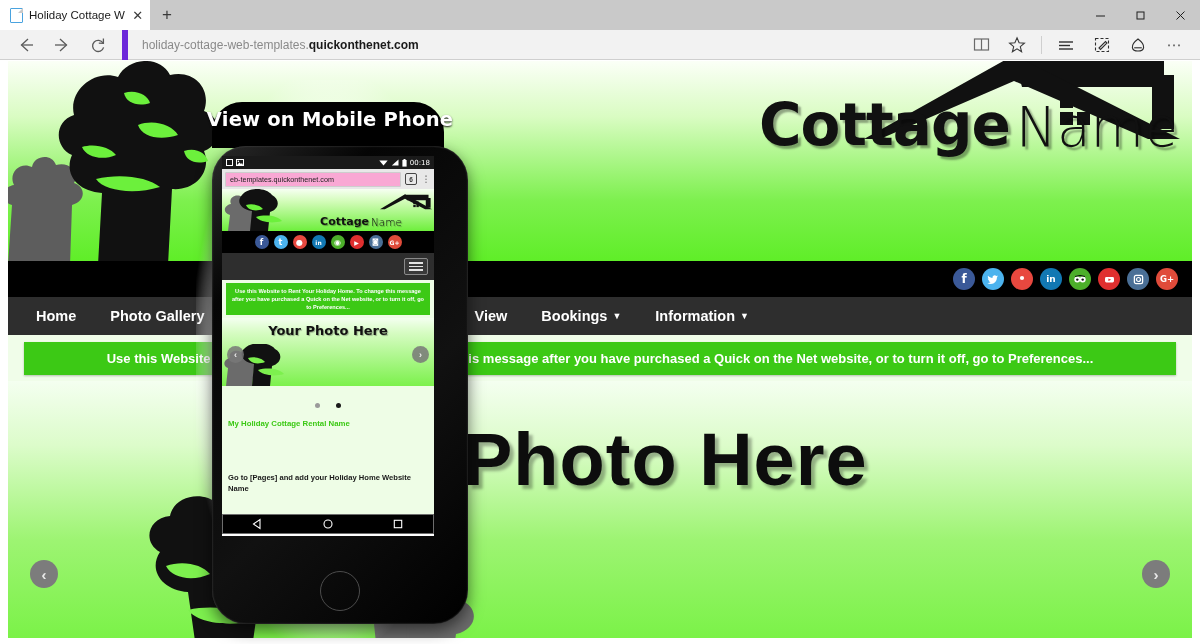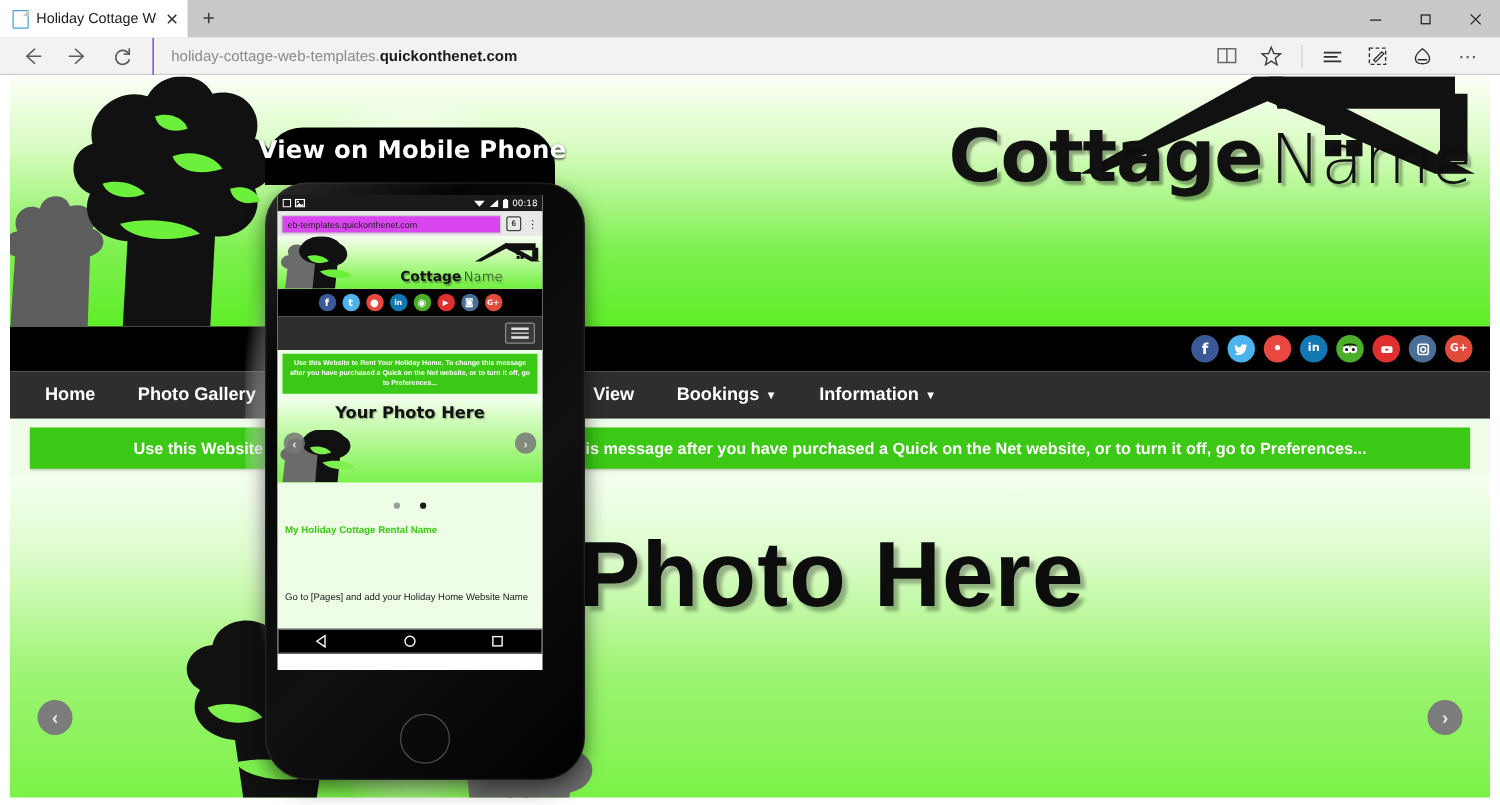--- a/index.html
+++ b/index.html
@@ -59,21 +59,21 @@
     border-bottom: 1px solid #cfcfcf;
   }
   .navbtn {
     width: 36px; height: 30px; display:flex; align-items:center; justify-content:center;
     color: #555; font-size: 15px;
   }
   .navbtn svg { display:block; }
   .addr {
     flex: 1 1 auto; height: 30px; display: flex; align-items: center;
     padding-left: 14px; font-size: 12px; color: #8a8a8a;
-    border-left: 1px solid #6d28d9; margin-left: 6px;
+    border-left: 6px solid #6d28d9; margin-left: 6px;
   }
   .addr b { color: #1a1a1a; font-weight: 700; }
   .navright { display: flex; align-items: center; }
   .navsep { width: 1px; height: 18px; background: #cfcfcf; margin: 0 6px; }
 
   
   .page {
     position: absolute; left: 0; top: 61px;
     width: 1200px; height: 583px; overflow: hidden;
     background: #ffffff;
@@ -191,21 +191,21 @@
     justify-content: space-between; padding: 0 4px; color: #fff; font-size: 7px;
     font-family: "DejaVu Sans", sans-serif;
   }
   .pstatus-left { display:flex; gap:3px; align-items:center; }
   .pstatus-right { display:flex; gap:3px; align-items:center; }
   .purlbar {
     height: 20px; background: #e8e8e8; display: flex; align-items: center;
     padding: 0 3px; gap: 4px;
   }
   .purl {
-    flex: 1 1 auto; background: #d946ef; height: 15px; border-radius: 1px;
+    flex: 1 1 auto; background: #f9a8d4; height: 15px; border-radius: 1px;
     display: flex; align-items: center; padding: 0 4px;
     font-size: 7.2px; color: #222; white-space: nowrap; overflow: hidden;
     border: 1px solid #cdcdcd;
   }
   .ptabs {
     width: 12px; height: 12px; border: 1.2px solid #444; border-radius: 2px;
     display:flex; align-items:center; justify-content:center;
     font-size: 6.5px; color: #333; font-weight: 700;
   }
   .pkebab { width: 10px; text-align: center; font-size: 9px; color: #333; line-height: .7; }
@@ -260,21 +260,21 @@
     background: rgba(120,120,120,.85); color:#eee; display:flex;
     align-items:center; justify-content:center; font-size: 9px; font-weight:700;
   }
   .parrow.l { left: 5px; }
   .parrow.r { right: 5px; }
   .pdots { background: #eefde6; text-align: center; padding: 8px 0 7px 0; }
   .pdot { display:inline-block; width: 5px; height: 5px; border-radius: 50%; background: #9a9a9a; margin: 0 6px; }
   .pdot.on { background: #1a1a1a; }
   .pbody { background: #eefde6; padding: 0 6px 6px 6px; }
   .pbody h3 { color: #3cc915; font-size: 7.8px; font-weight: 700; margin-bottom: 8px; }
-  .pbody p { color: #1a1a1a; font-size: 7.6px; font-weight: 400; line-height: 1.45; margin-top: 44px; }
+  .pbody p { color: #1a1a1a; font-size: 7.6px; font-weight: 700; line-height: 1.45; margin-top: 44px; }
   .pfill { background: #eefde6; height: 14px; }
   .pandroid {
     height: 20px; background: #000; border: 1px solid #6d6d6d;
     display:flex; align-items:center; justify-content:space-around; color:#fff;
   }
   .pandroid svg { display:block; }
   .home-btn {
     position: absolute; left: 50%; transform: translateX(-50%);
     bottom: 13px; width: 40px; height: 40px; border-radius: 50%;
     border: 1.5px solid #4c4c4c;

